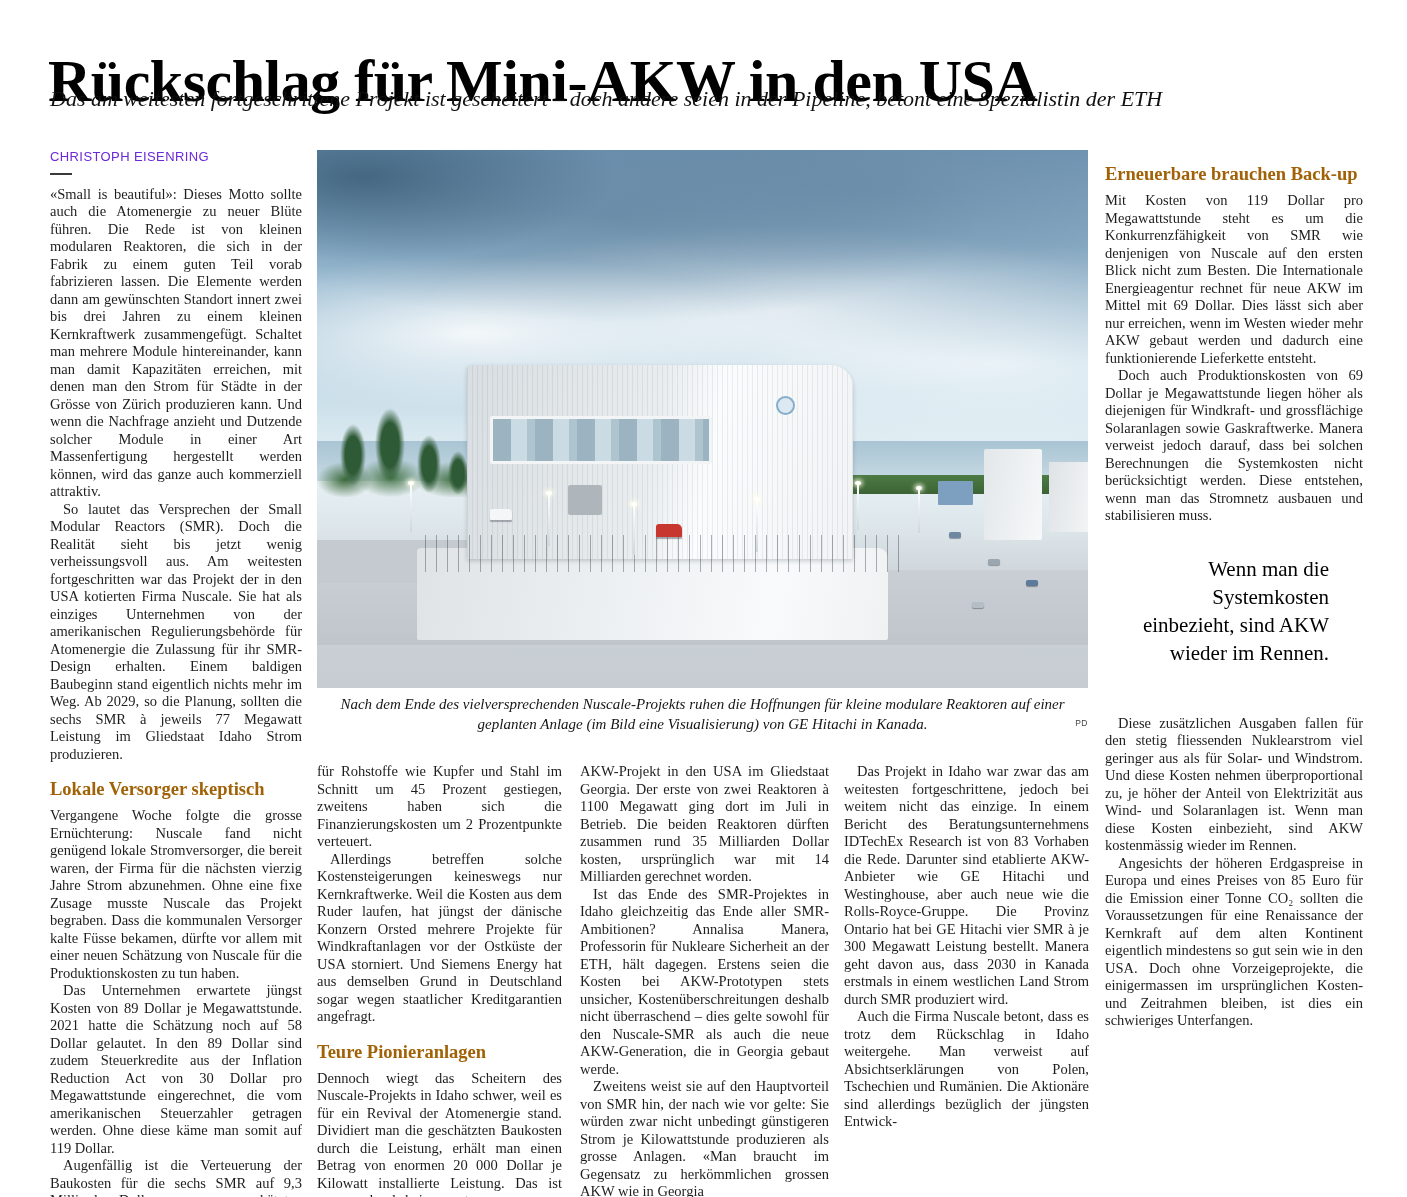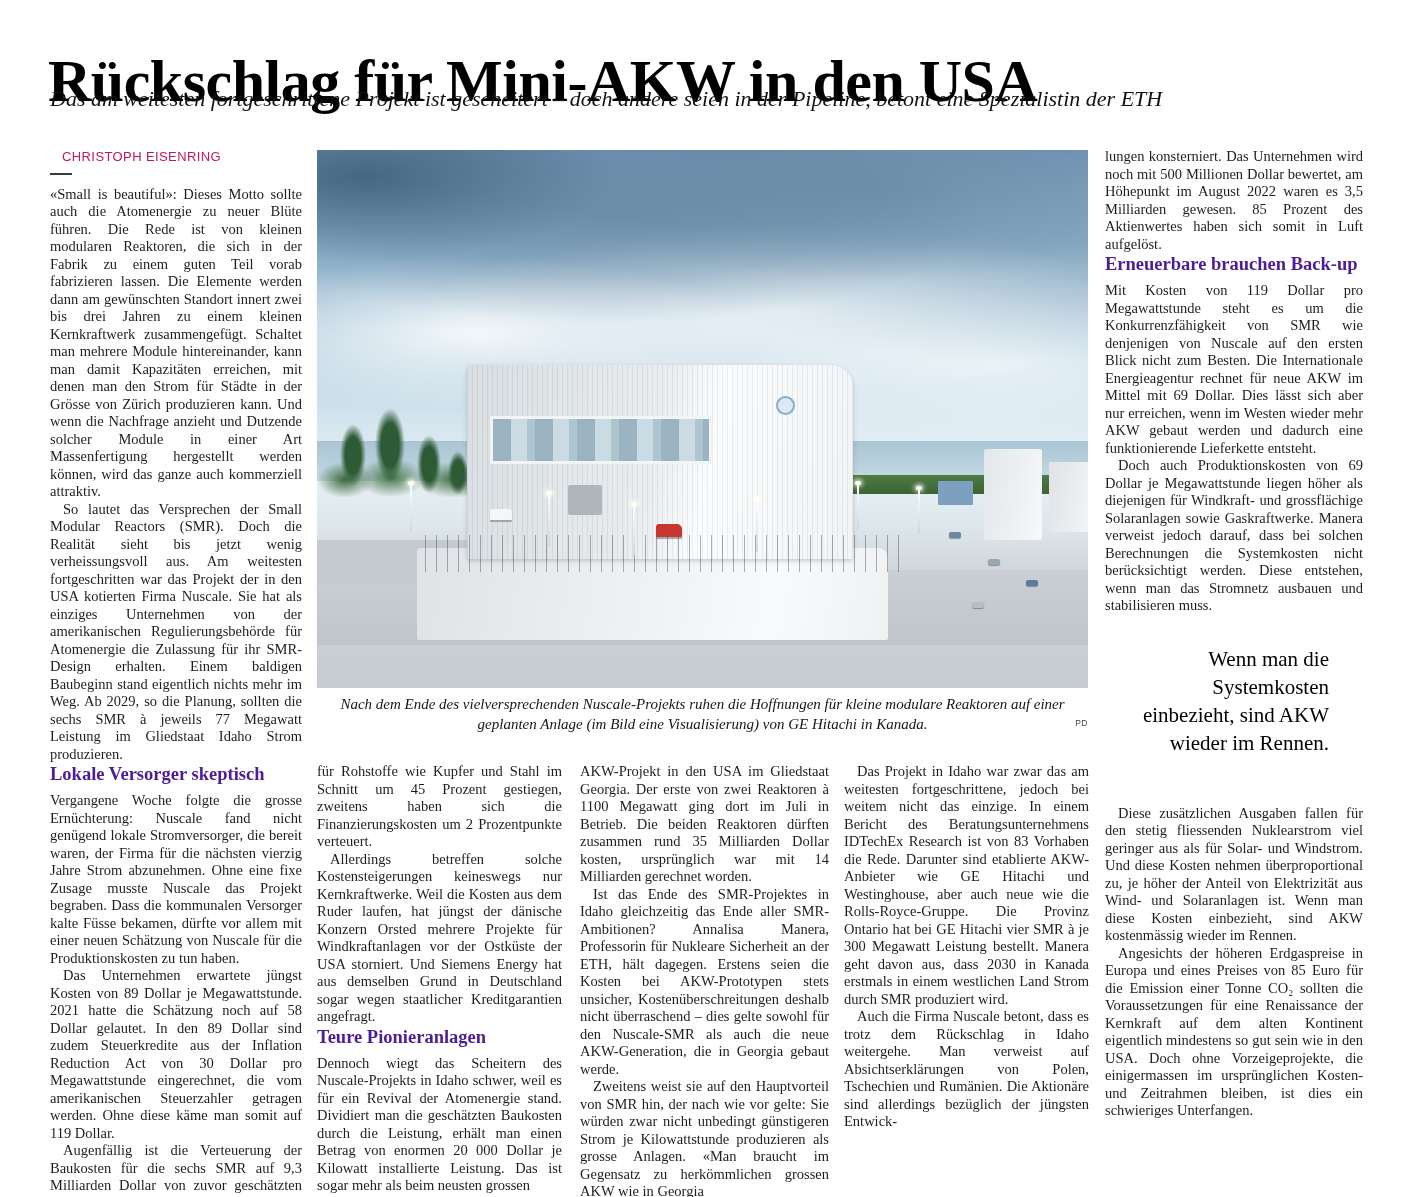--- a/index.html
+++ b/index.html
@@ -18,26 +18,26 @@
     font-size:22px;font-style:italic;color:#111;line-height:1.2;
   }
   .col{
     position:absolute;text-align:justify;
     font-size:14.5px;line-height:17.5px;color:#1d1d1d;overflow:hidden;
   }
   .col p{margin:0;}
   .col p.indent{text-indent:13px;}
   .subhead{
     font-size:18.5px;font-weight:700;line-height:1.1;
-    margin:1px 0 8px 0;text-align:left;color:#4c1d95;
+    margin:16px 0 8px 0;text-align:left;color:#a16207;
     font-family:"Liberation Serif", serif;
   }
   .byline{
     font-family:"Liberation Sans", sans-serif;
-    font-size:13px;letter-spacing:0.4px;color:#be185d;margin:0 0 7px 12px;
+    font-size:13px;letter-spacing:0.4px;color:#6d28d9;margin:0 0 7px 0;
   }
   .byline-rule{width:22px;height:2px;background:#3a3a3a;margin:0 0 11px 0;}
   #col1{left:50px;top:148px;width:252px;height:1049px;}
   #col2{left:317px;top:763px;width:245px;height:434px;}
   #col3{left:580px;top:763px;width:249px;height:434px;}
   #col4{left:844px;top:763px;width:245px;height:434px;}
   #col5{left:1105px;top:148px;width:258px;height:1049px;}
   .pullquote{
     margin:30px 0 48px 22px;width:202px;
     font-size:21px;line-height:28px;text-align:right;color:#000;
@@ -199,20 +199,19 @@
   <p class="indent">Ist das Ende des SMR-Projektes in Idaho gleichzeitig das Ende aller SMR-Ambitionen? Annalisa Manera, Professorin für Nukleare Sicherheit an der ETH, hält dagegen. Erstens seien die Kosten bei AKW-Prototypen stets unsicher, Kostenüberschreitungen deshalb nicht überraschend – dies gelte sowohl für den Nuscale-SMR als auch die neue AKW-Generation, die in Georgia gebaut werde.</p>
   <p class="indent">Zweitens weist sie auf den Hauptvorteil von SMR hin, der nach wie vor gelte: Sie würden zwar nicht unbedingt günstigeren Strom je Kilowattstunde produzieren als grosse Anlagen. «Man braucht im Gegensatz zu herkömmlichen grossen AKW wie in Georgia</p>
 </div>
 
 <div class="col" id="col4">
   <p class="indent">Das Projekt in Idaho war zwar das am weitesten fortgeschrittene, jedoch bei weitem nicht das einzige. In einem Bericht des Beratungsunternehmens IDTechEx Research ist von 83 Vorhaben die Rede. Darunter sind etablierte AKW-Anbieter wie GE Hitachi und Westinghouse, aber auch neue wie die Rolls-Royce-Gruppe. Die Provinz Ontario hat bei GE Hitachi vier SMR à je 300 Megawatt Leistung bestellt. Manera geht davon aus, dass 2030 in Kanada erstmals in einem westlichen Land Strom durch SMR produziert wird.</p>
   <p class="indent">Auch die Firma Nuscale betont, dass es trotz dem Rückschlag in Idaho weitergehe. Man verweist auf Absichtserklärungen von Polen, Tschechien und Rumänien. Die Aktionäre sind allerdings bezüglich der jüngsten Entwick-</p>
 </div>
 
 <div class="col" id="col5">
-  <p>lungen konsterniert. Das Unternehmen wird noch mit 500 Millionen Dollar bewertet, am Höhepunkt im August 2022 waren es 3,5 Milliarden gewesen. 85 Prozent des Aktienwertes haben sich somit in Luft aufgelöst.</p>
   <h3 class="subhead">Erneuerbare brauchen Back-up</h3>
   <p>Mit Kosten von 119 Dollar pro Megawattstunde steht es um die Konkurrenzfähigkeit von SMR wie denjenigen von Nuscale auf den ersten Blick nicht zum Besten. Die Internationale Energieagentur rechnet für neue AKW im Mittel mit 69 Dollar. Dies lässt sich aber nur erreichen, wenn im Westen wieder mehr AKW gebaut werden und dadurch eine funktionierende Lieferkette entsteht.</p>
   <p class="indent">Doch auch Produktionskosten von 69 Dollar je Megawattstunde liegen höher als diejenigen für Windkraft- und grossflächige Solaranlagen sowie Gaskraftwerke. Manera verweist jedoch darauf, dass bei solchen Berechnungen die Systemkosten nicht berücksichtigt werden. Diese entstehen, wenn man das Stromnetz ausbauen und stabilisieren muss.</p>
   <div class="pullquote">Wenn man die Systemkosten einbezieht, sind AKW wieder im Rennen.</div>
   <p class="indent">Diese zusätzlichen Ausgaben fallen für den stetig fliessenden Nuklearstrom viel geringer aus als für Solar- und Windstrom. Und diese Kosten nehmen überproportional zu, je höher der Anteil von Elektrizität aus Wind- und Solaranlagen ist. Wenn man diese Kosten einbezieht, sind AKW kostenmässig wieder im Rennen.</p>
   <p class="indent">Angesichts der höheren Erdgaspreise in Europa und eines Preises von 85 Euro für die Emission einer Tonne CO₂ sollten die Voraussetzungen für eine Renaissance der Kernkraft auf dem alten Kontinent eigentlich mindestens so gut sein wie in den USA. Doch ohne Vorzeigeprojekte, die einigermassen im ursprünglichen Kosten- und Zeitrahmen bleiben, ist dies ein schwieriges Unterfangen.</p>
 </div>
 
 </body></html>

